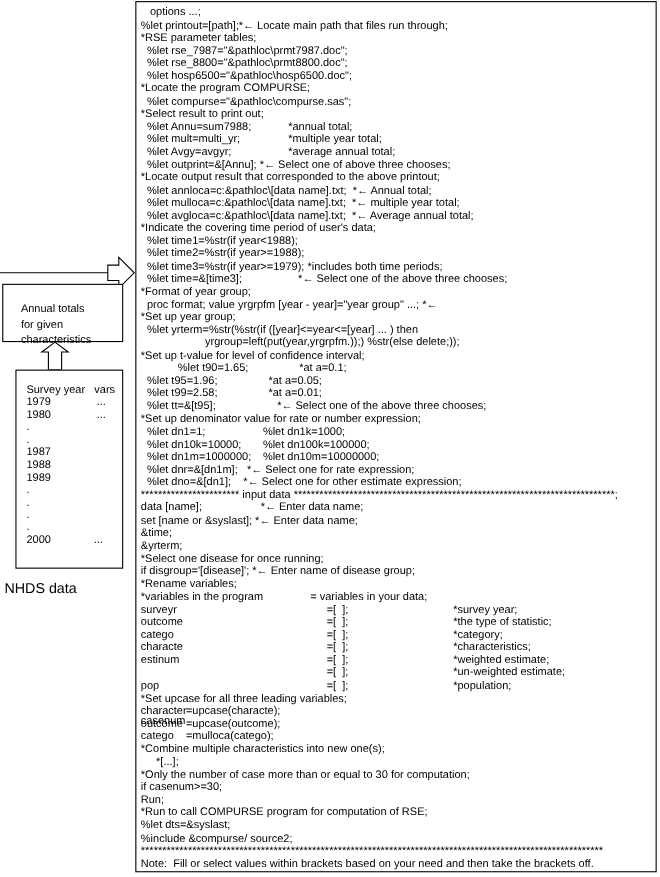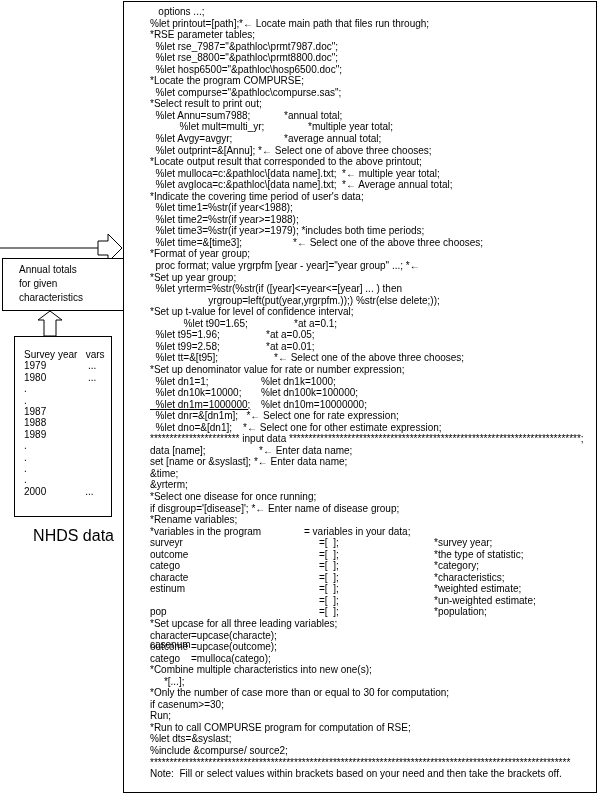--- a/index.html
+++ b/index.html
@@ -1,29 +1,29 @@
 <!DOCTYPE html>
 <html><head>
 <meta charset="utf-8">
 <style>
   html,body{margin:0;padding:0;background:#ffffff;}
   .page{position:relative;width:600px;height:797px;background:#ffffff;overflow:hidden;
         font-family:"Liberation Sans",sans-serif;color:#000;}
   
   .codebox{position:absolute;left:123px;top:1px;width:474px;height:792px;
            border:1px solid #000;box-sizing:border-box;background:#fff;
-           padding:4px 2px 0 26px;font-size:10px;line-height:11.55px;overflow:hidden;}
+           padding:4px 2px 0 4px;font-size:10px;line-height:11.55px;overflow:hidden;}
   .code-line{white-space:pre;height:11.55px;}
   .cc{display:inline-block;white-space:pre;vertical-align:top;}
   
   .fc-box{position:absolute;border:1px solid #000;box-sizing:border-box;background:#fff;font-size:10px;}
-  .result-box{left:2px;top:258px;width:122px;height:53px;padding:4px 0 0 16px;line-height:14px;}
+  .result-box{left:2px;top:258px;width:110px;height:53px;padding:16px 0 0 16px;line-height:14px;}
   .data-box{left:14px;top:336px;width:98px;height:181px;padding:12px 0 0 9px;line-height:11.4px;}
   .data-box .code-line{height:11.4px;}
-  .caption{position:absolute;left:4px;top:527px;width:110px;text-align:right;font-size:16px;}
+  .caption{position:absolute;left:4px;top:527px;width:110px;text-align:left;font-size:13px;}
   .arrow-svg{position:absolute;overflow:visible;}
 </style>
 </head>
 <body>
 
 <div class="page">
 
   <svg class="arrow-svg" style="left:0;top:232px;" width="124" height="32">
     <line x1="0" y1="16" x2="98" y2="16" stroke="#000" stroke-width="1"></line>
     <polygon points="98,9 108,9 108,2 122,16 108,30 108,23 98,23" fill="#ffffff" stroke="#000" stroke-width="1"></polygon>
@@ -61,45 +61,46 @@
       <div class="code-line">   options ...;</div>
       <div class="code-line"><span class="cc" style="width: 89px;">%let printout=[path];</span><span class="cc">*← Locate main path that files run through;</span></div>
       <div class="code-line">*RSE parameter tables;</div>
       <div class="code-line">  %let rse_7987="&amp;pathloc\prmt7987.doc";</div>
       <div class="code-line">  %let rse_8800="&amp;pathloc\prmt8800.doc";</div>
       <div class="code-line">  %let hosp6500="&amp;pathloc\hosp6500.doc";</div>
       <div class="code-line">*Locate the program COMPURSE;</div>
       <div class="code-line">  %let compurse="&amp;pathloc\compurse.sas";</div>
       <div class="code-line">*Select result to print out;</div>
       <div class="code-line"><span class="cc" style="width: 134px;">  %let Annu=sum7988;</span><span class="cc">*annual total;</span></div>
-      <div class="code-line"><span class="cc" style="width: 134px; margin-left: 24px;">  %let mult=multi_yr;</span><span class="cc">*multiple year total;</span></div>
+      <div class="code-line"><span class="cc" style="width: 134px;">  %let mult=multi_yr;</span><span class="cc">*multiple year total;</span></div>
       <div class="code-line"><span class="cc" style="width: 134px;">  %let Avgy=avgyr;</span><span class="cc">*average annual total;</span></div>
       <div class="code-line">  %let outprint=&amp;[Annu]; *← Select one of above three chooses;</div>
       <div class="code-line">*Locate output result that corresponded to the above printout;</div>
+      <div class="code-line">  %let annloca=c:&amp;pathloc\[data name].txt;  *← Annual total;</div>
       <div class="code-line">  %let mulloca=c:&amp;pathloc\[data name].txt;  *← multiple year total;</div>
       <div class="code-line">  %let avgloca=c:&amp;pathloc\[data name].txt;  *← Average annual total;</div>
       <div class="code-line">*Indicate the covering time period of user's data;</div>
       <div class="code-line">  %let time1=%str(if year&lt;1988);</div>
       <div class="code-line">  %let time2=%str(if year&gt;=1988);</div>
       <div class="code-line">  %let time3=%str(if year&gt;=1979); *includes both time periods;</div>
       <div class="code-line"><span class="cc" style="width: 143px;">  %let time=&amp;[time3];</span><span class="cc">*← Select one of the above three chooses;</span></div>
       <div class="code-line">*Format of year group;</div>
       <div class="code-line">  proc format; value yrgrpfm [year - year]="year group" ...; *←</div>
       <div class="code-line">*Set up year group;</div>
       <div class="code-line">  %let yrterm=%str(%str(if ([year]&lt;=year&lt;=[year] ... ) then</div>
       <div class="code-line">                     yrgroup=left(put(year,yrgrpfm.));) %str(else delete;));</div>
       <div class="code-line">*Set up t-value for level of confidence interval;</div>
       <div class="code-line"><span class="cc" style="width: 116px; margin-left: 28px;">  %let t90=1.65;</span><span class="cc">*at a=0.1;</span></div>
       <div class="code-line"><span class="cc" style="width: 116px;">  %let t95=1.96;</span><span class="cc">*at a=0.05;</span></div>
       <div class="code-line"><span class="cc" style="width: 116px;">  %let t99=2.58;</span><span class="cc">*at a=0.01;</span></div>
       <div class="code-line"><span class="cc" style="width: 124px;">  %let tt=&amp;[t95];</span><span class="cc">*← Select one of the above three chooses;</span></div>
       <div class="code-line">*Set up denominator value for rate or number expression;</div>
       <div class="code-line"><span class="cc" style="width: 111px;">  %let dn1=1;</span><span class="cc">%let dn1k=1000;</span></div>
       <div class="code-line"><span class="cc" style="width: 111px;">  %let dn10k=10000;</span><span class="cc">%let dn100k=100000;</span></div>
-      <div class="code-line"><span class="cc" style="width: 111px; text-decoration: underline;">  %let dn1m=1000000;</span><span class="cc">%let dn10m=10000000;</span></div>
+      <div class="code-line"><span class="cc" style="width: 111px;">  %let dn1m=1000000;</span><span class="cc">%let dn10m=10000000;</span></div>
       <div class="code-line">  %let dnr=&amp;[dn1m];   *← Select one for rate expression;</div>
       <div class="code-line">  %let dno=&amp;[dn1];    *← Select one for other estimate expression;</div>
       <div class="code-line">*********************** input data ***************************************************************************;</div>
       <div class="code-line"><span class="cc" style="width: 109px;">data [name];</span><span class="cc">*← Enter data name;</span></div>
       <div class="code-line">set [name or &amp;syslast]; *← Enter data name;</div>
       <div class="code-line">&amp;time;</div>
       <div class="code-line">&amp;yrterm;</div>
       <div class="code-line">*Select one disease for once running;</div>
       <div class="code-line">if disgroup='[disease]'; *← Enter name of disease group;</div>
       <div class="code-line">*Rename variables;</div>

